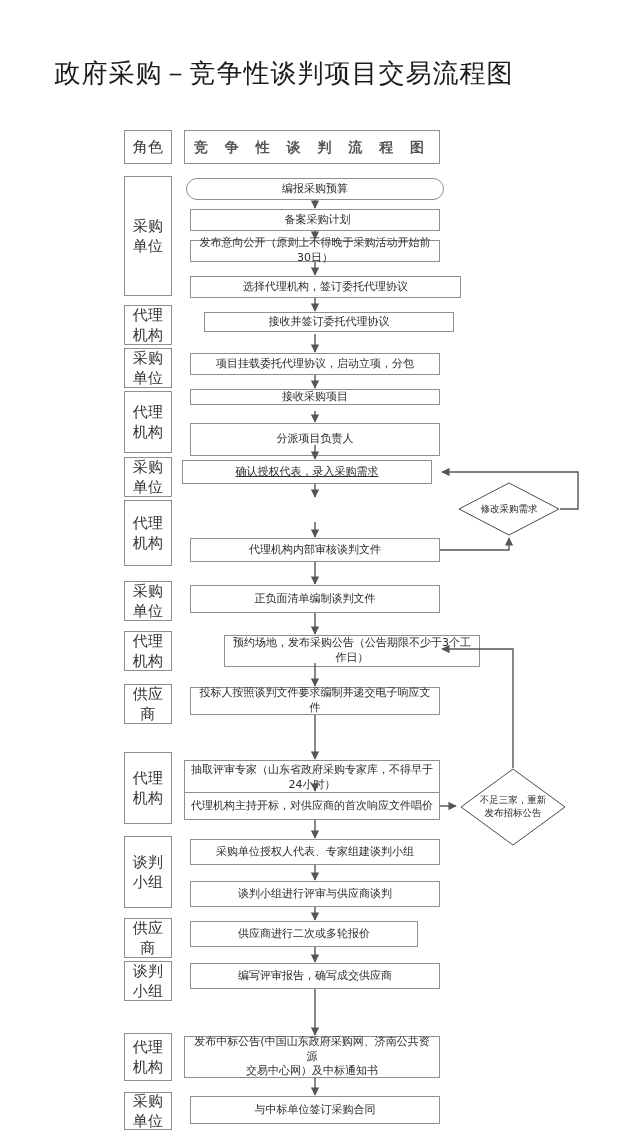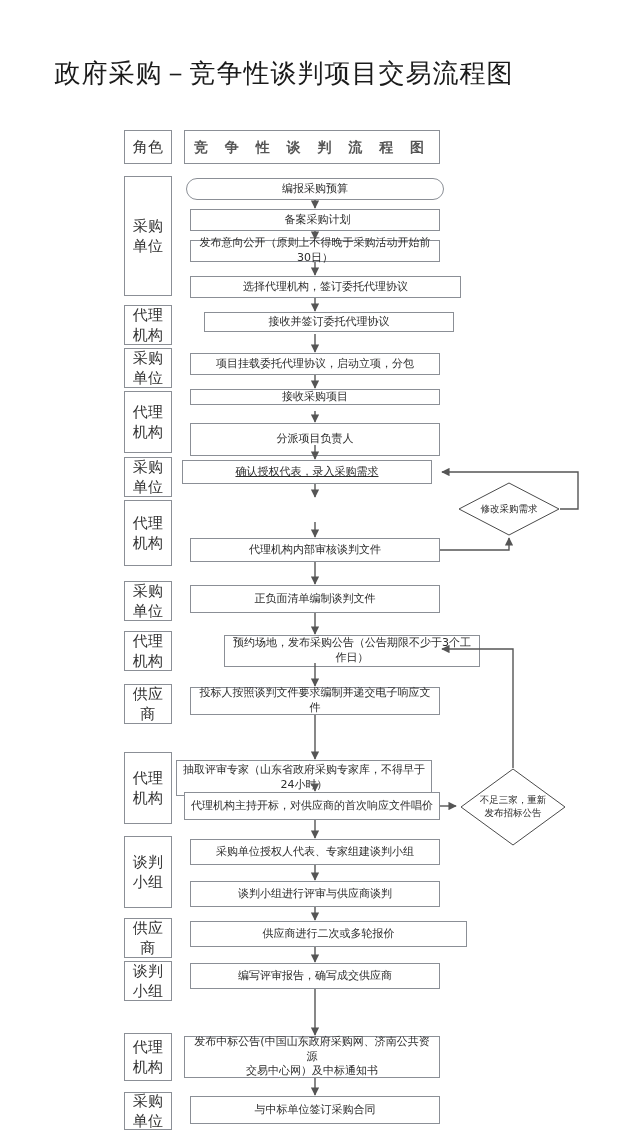--- a/index.html
+++ b/index.html
@@ -159,25 +159,25 @@
   <div class="node" style="left:190px; top:276px; width:271px; height:22px;">选择代理机构，签订委托代理协议</div>
   <div class="node" style="left:204px; top:312px; width:250px; height:20px;">接收并签订委托代理协议</div>
   <div class="node" style="left:190px; top:353px; width:250px; height:22px;">项目挂载委托代理协议，启动立项，分包</div>
   <div class="node" style="left:190px; top:389px; width:250px; height:16px;">接收采购项目</div>
   <div class="node" style="left:190px; top:423px; width:250px; height:33px;">分派项目负责人</div>
   <div class="node" style="left:182px; top:460px; width:250px; height:24px;text-decoration:underline;">确认授权代表，录入采购需求</div>
   <div class="node" style="left:190px; top:538px; width:250px; height:24px;">代理机构内部审核谈判文件</div>
   <div class="node" style="left:190px; top:585px; width:250px; height:28px;">正负面清单编制谈判文件</div>
   <div class="node" style="left:184px; top:635px; width:256px; height:32px;margin-left:40px;">预约场地，发布采购公告（公告期限不少于3个工作日）</div>
   <div class="node" style="left:190px; top:687px; width:250px; height:28px;">投标人按照谈判文件要求编制并递交电子响应文件</div>
-  <div class="node" style="left:176px; top:760px; width:256px; height:36px;">抽取评审专家（山东省政府采购专家库，不得早于24小时）</div>
+  <div class="node" style="left:184px; top:760px; width:256px; height:36px;">抽取评审专家（山东省政府采购专家库，不得早于24小时）</div>
   <div class="node" style="left:184px; top:792px; width:256px; height:28px;">代理机构主持开标，对供应商的首次响应文件唱价</div>
   <div class="node" style="left:190px; top:839px; width:250px; height:26px;">采购单位授权人代表、专家组建谈判小组</div>
   <div class="node" style="left:190px; top:881px; width:250px; height:26px;">谈判小组进行评审与供应商谈判</div>
-  <div class="node" style="left:190px; top:921px; width:277px; height:26px;">供应商进行二次或多轮报价</div>
+  <div class="node" style="left:190px; top:921px; width:228px; height:26px;">供应商进行二次或多轮报价</div>
   <div class="node" style="left:190px; top:963px; width:250px; height:26px;">编写评审报告，确写成交供应商</div>
   <div class="node" style="left:184px; top:1036px; width:256px; height:42px;">发布中标公告(中国山东政府采购网、济南公共资源
 交易中心网）及中标通知书</div>
   <div class="node" style="left:190px; top:1096px; width:250px; height:28px;">与中标单位签订采购合同</div>
 
   <div class="diamond" style="left:458px; top:482px; width:102px; height:54px;">
     <svg width="102" height="54" viewBox="0 0 102 54">
       <polygon points="51,1 101,27 51,53 1,27" fill="#ffffff" stroke="#4a4a4a" stroke-width="1"></polygon>
     </svg>
     <div class="dlabel">修改采购需求</div>

